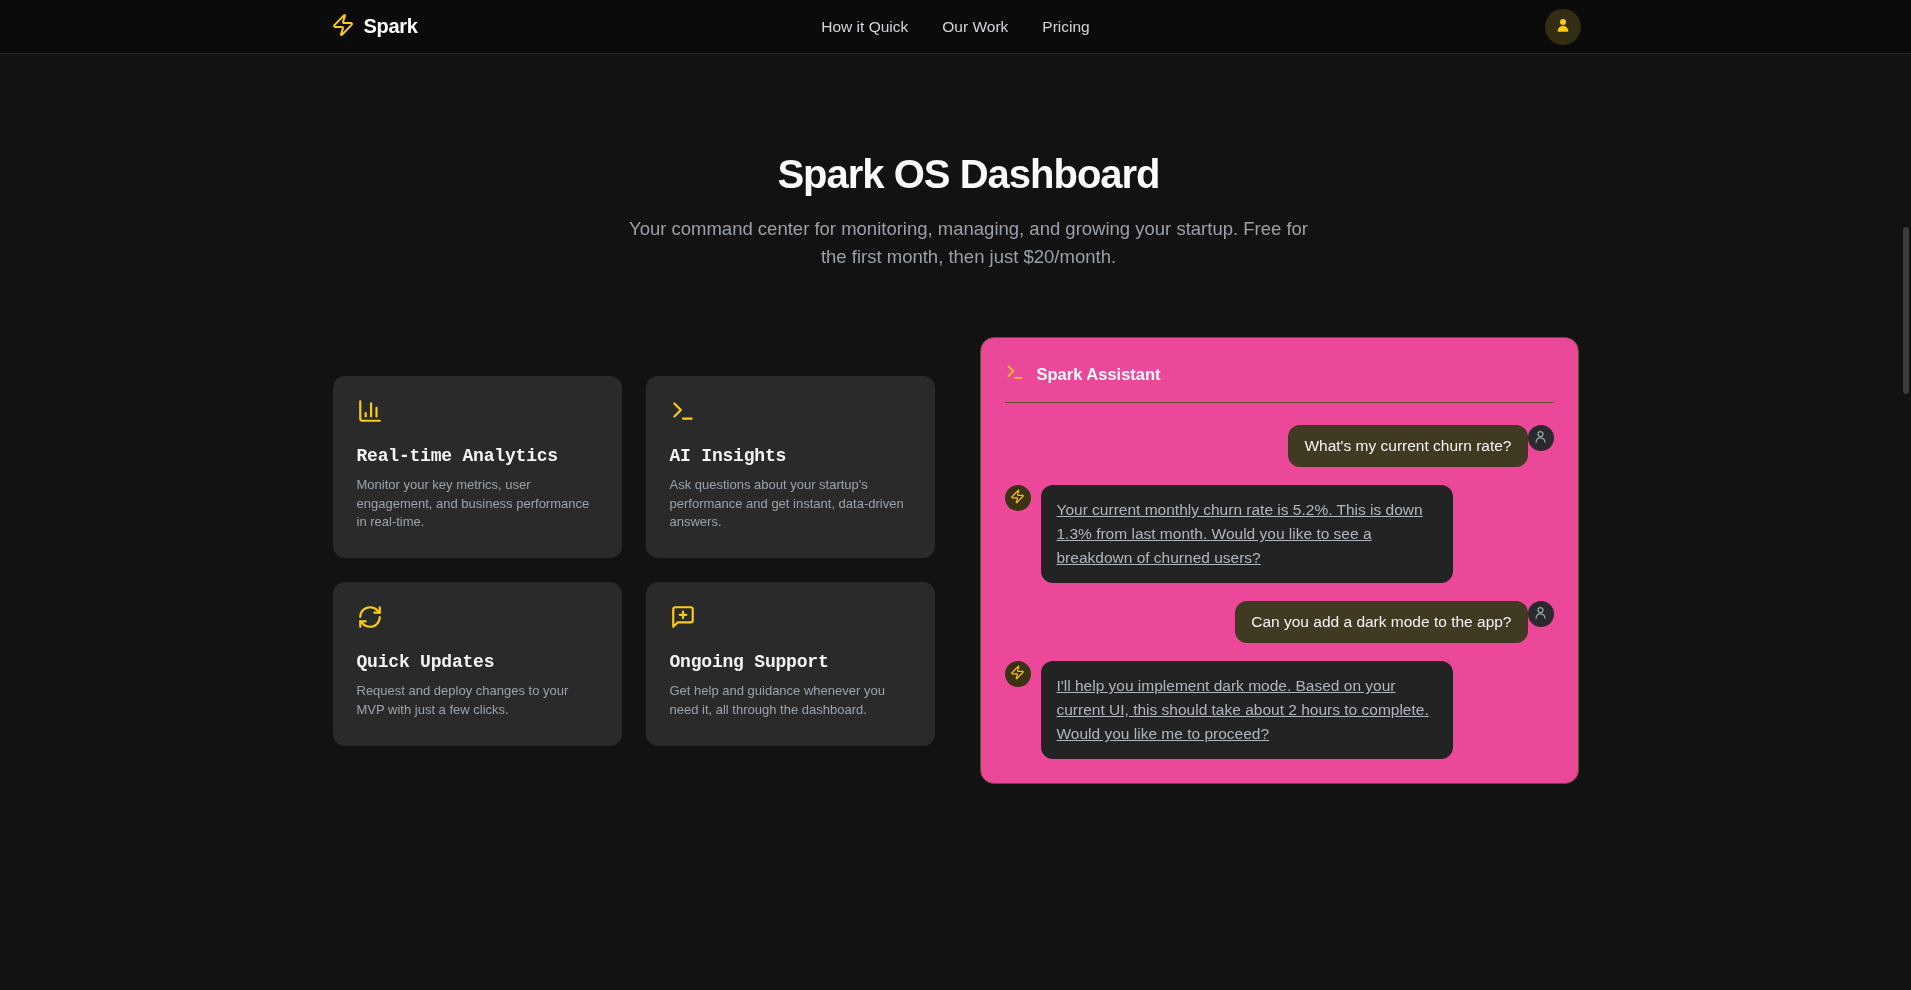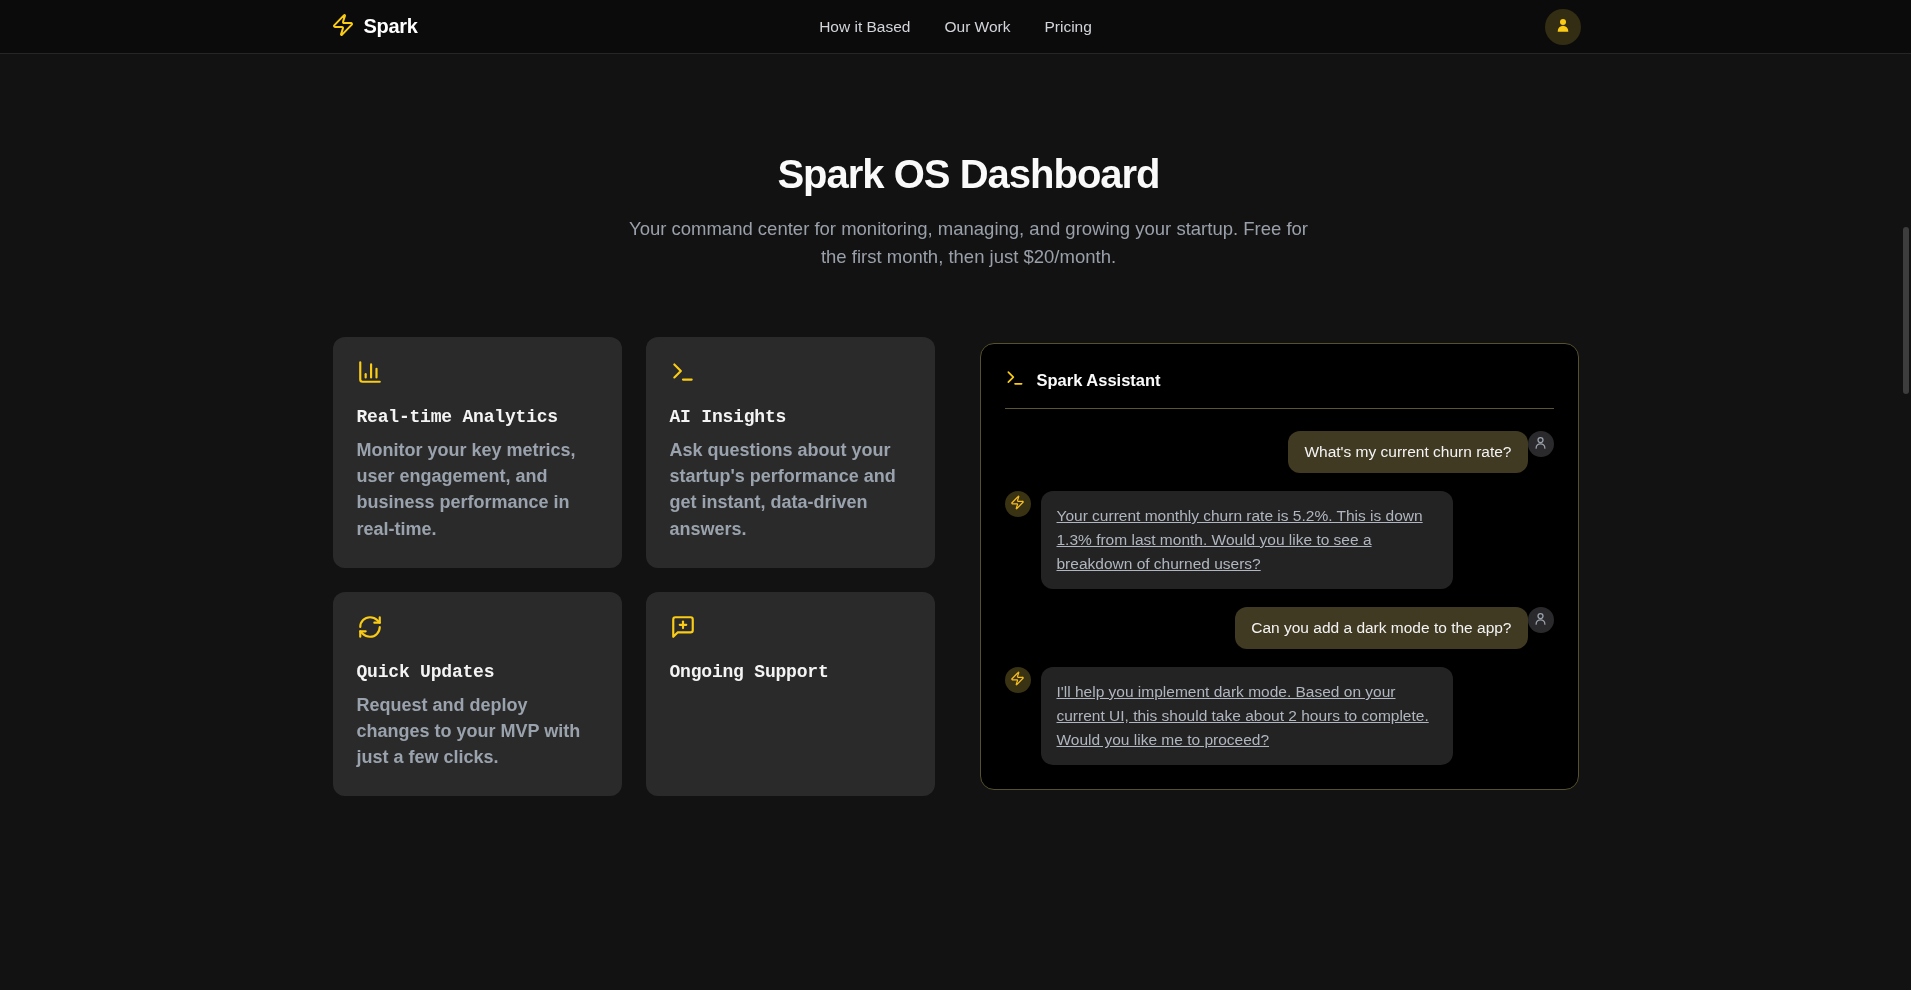--- a/index.html
+++ b/index.html
@@ -75,29 +75,28 @@
   }
   .feature-card svg { width: 26px; height: 26px; }
   .feature-title {
     margin: 18px 0 0;
     font-size: 18px; font-weight: 700; color: #f4f4f5;
     letter-spacing: -0.2px;
     font-family: Liberation Mono, monospace;
   }
   .feature-desc {
     margin: 10px 0 0;
-    font-size: 18px; line-height: 1.45;
+    font-size: 13px; line-height: 1.45;
     color: #9aa3ad;
-    font-weight: bold;
   }
 
   
   .chat-panel {
     width: 599px;
-    background: #000000;
+    background: #ec4899;
     border: 1px solid #56502e;
     border-radius: 14px;
     padding: 24px;
   }
   .chat-header { display: flex; align-items: center; gap: 12px; }
   .chat-header svg { width: 20px; height: 20px; }
   .chat-title { font-size: 16.5px; font-weight: 700; color: #fafafa; }
   .chat-divider { height: 1px; background: #5d5532; margin-top: 16px; border: none; }
   .chat-messages { margin-top: 22px; display: flex; flex-direction: column; gap: 18px; }
   .msg-row { display: flex; align-items: flex-start; }
@@ -148,21 +147,21 @@
   <div class="navbar-inner">
     <div class="logo">
       <span>
         <svg viewBox="0 0 24 24" fill="none" stroke="#facc15" stroke-width="2" stroke-linecap="round" stroke-linejoin="round">
           <path d="M4 14a1 1 0 0 1-.78-1.63l9.9-10.2a.5.5 0 0 1 .86.46l-1.92 6.02A1 1 0 0 0 13 10h7a1 1 0 0 1 .78 1.63l-9.9 10.2a.5.5 0 0 1-.86-.46l1.92-6.02A1 1 0 0 0 11 14z"></path>
         </svg>
       </span>
       <span class="logo-text">Spark</span>
     </div>
     <nav class="nav-links">
-      <a class="nav-link">How it Based</a>
+      <a class="nav-link">How it Quick</a>
       <a class="nav-link">Our Work</a>
       <a class="nav-link">Pricing</a>
     </nav>
     <button class="avatar-btn">
       <span>
         <svg viewBox="0 0 24 24" fill="#facc15">
           <circle cx="12" cy="8" r="4"></circle>
           <path d="M5 20a7 7 0 0 1 14 0v1H5z"></path>
         </svg>
       </span>
@@ -218,20 +217,21 @@
 
     <div class="feature-card">
       <span>
         <svg viewBox="0 0 24 24" fill="none" stroke="#facc15" stroke-width="2" stroke-linecap="round" stroke-linejoin="round">
           <path d="M21 15a2 2 0 0 1-2 2H7l-4 4V5a2 2 0 0 1 2-2h14a2 2 0 0 1 2 2z"></path>
           <line x1="12" x2="12" y1="7" y2="13"></line>
             <line x1="9" x2="15" y1="10" y2="10"></line>
         </svg>
       </span>
       <h3 class="feature-title">Ongoing Support</h3>
+      <p class="feature-desc">Get help and guidance whenever you need it, all through the dashboard.</p>
     </div>
 
   </div>
 
   <div class="chat-panel">
     <div class="chat-header">
       <span>
         <svg viewBox="0 0 24 24" fill="none" stroke="#facc15" stroke-width="2" stroke-linecap="round" stroke-linejoin="round">
           <polyline points="4 17 10 11 4 5"></polyline>
             <line x1="12" x2="20" y1="19" y2="19"></line>

